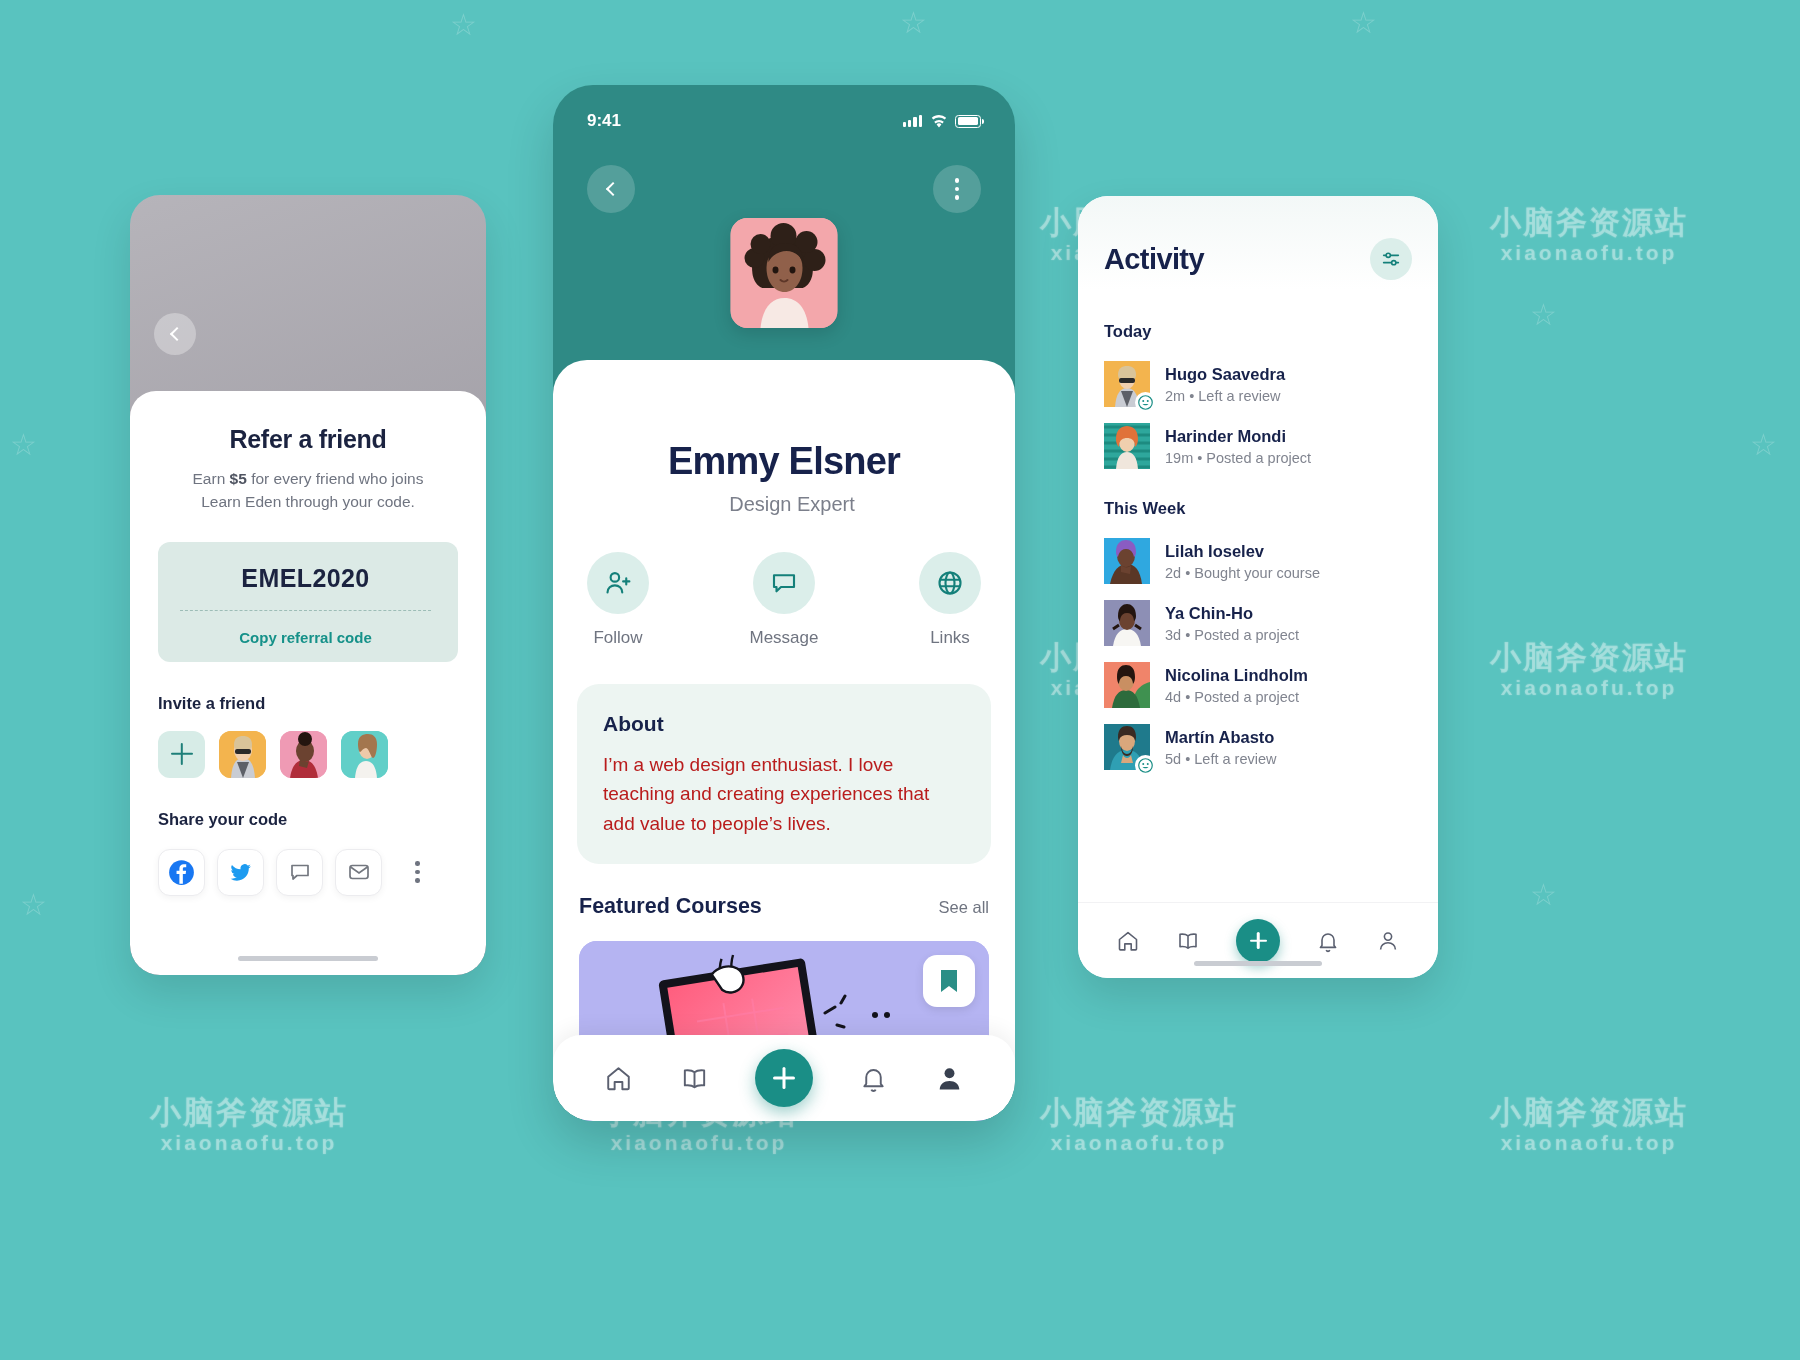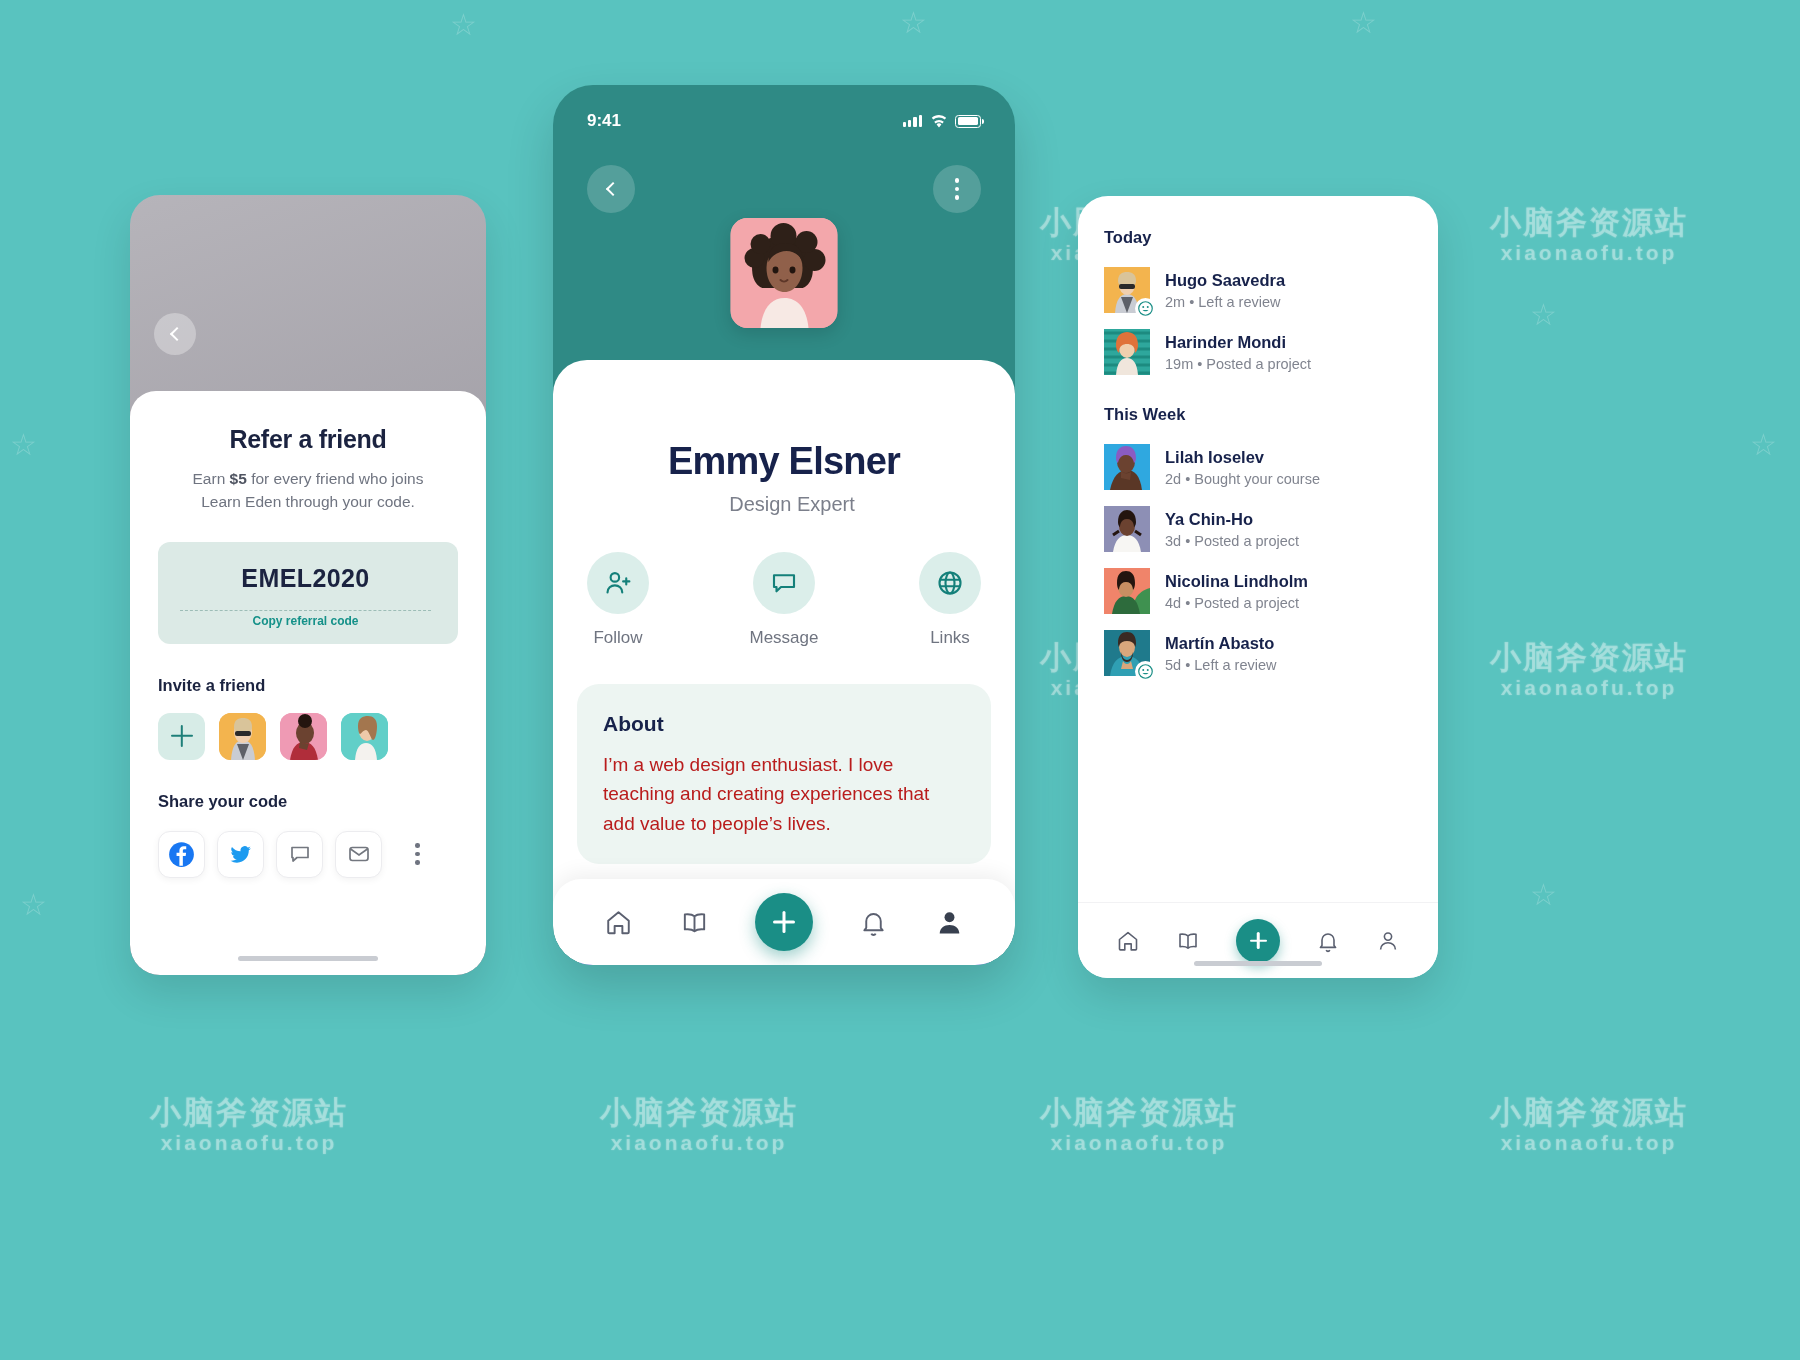--- a/index.html
+++ b/index.html
@@ -54,21 +54,21 @@
   .chev { width: 10px; height: 10px; border-left: 2.6px solid #fff; border-bottom: 2.6px solid #fff;
           transform: rotate(45deg); margin-left: 4px; }
   .refer-title { font-size: 25px; font-weight: bold; color: #1b2340; text-align:center; letter-spacing:-0.3px;}
   .refer-sub { font-size: 15.5px; color: #6f7480; text-align:center; margin-top: 13px; line-height: 1.5; }
   .refer-sub b { color:#4e5360; font-weight:bold; }
   .code-box {
     margin-top: 28px; background:#dceae6; border-radius: 12px; padding: 22px 15px 16px 10px; text-align:center;
   }
   .code-value { font-size: 25px; font-weight: bold; color:#1b2340; letter-spacing: 0.4px; }
   .code-divider { border-top: 1.6px dashed #9dbdb7; margin: 17px 12px 0 12px; }
-  .code-action { margin-top: 3px; font-size: 12px; color:#159189; font-weight: bold; }
+  .code-action { margin-top: 18px; font-size: 15px; color:#159189; font-weight: bold; }
   .sec-title { font-size: 16.5px; font-weight: bold; color:#1b2340; margin-top: 32px; }
   .avatar-row { display:flex; gap: 14px; margin-top: 18px; }
   .av { width: 47px; height: 47px; border-radius: 12px; overflow:hidden; position:relative; }
   .av-add { background:#d7ece7; display:flex; align-items:center; justify-content:center; }
   .av-add .plus { position:relative; width: 22px; height: 22px; }
   .av-add .plus:before, .av-add .plus:after {
     content:""; position:absolute; background:#1e7f79; border-radius:2px;
   }
   .av-add .plus:before { left:50%; top:0; width:2.4px; height:100%; transform:translateX(-50%); }
   .av-add .plus:after { top:50%; left:0; height:2.4px; width:100%; transform:translateY(-50%); }
@@ -79,21 +79,21 @@
     box-shadow: 0 2px 7px rgba(0,0,0,0.05);
   }
   .share-btn.plain { border:none; box-shadow:none; }
   .dots-v { display:flex; flex-direction:column; gap:4px; align-items:center;}
   .dots-v i { width:4.5px; height:4.5px; border-radius:50%; background:#6f7480; display:block;}
   .home-bar { position:absolute; left:50%; transform:translateX(-50%); bottom: 14px;
               width: 140px; height: 5px; border-radius: 3px; background:#c9ccd2; }
 
   
   #phone-profile {
-    left: 553px; top: 85px; width: 462px; height: 880px;
+    left: 553px; top: 85px; width: 462px; height: 1036px;
     border-radius: 40px; background:#2f8a85;
     box-shadow: 0 22px 48px rgba(0,0,0,0.16);
   }
   .status-bar { position:absolute; top:0; left:0; right:0; height: 56px; color:#fff;
                 display:flex; align-items:center; justify-content:space-between; padding: 16px 34px 0 34px; font-size:17px; font-weight:bold;}
   .status-right { display:flex; align-items:center; gap:8px; }
   .bars { display:flex; align-items:flex-end; gap:2.2px; height:12px;}
   .bars i { width:3.2px; background:#fff; border-radius:1px; display:block;}
   .wifi { width:17px; height:12px; position:relative;}
   .batt { width: 26px; height: 13px; border:1.8px solid #fff; border-radius:3.5px; position:relative; }
@@ -481,20 +481,30 @@
       <path d="M38 44c4-8 12-11 18-11s13 3 16 11c1-13-7-19-17-19s-18 6-17 19z" fill="#2e2018"></path>
       <ellipse cx="45" cy="52" rx="3" ry="3.4" fill="#22150f"></ellipse>
       <ellipse cx="62" cy="52" rx="3" ry="3.4" fill="#22150f"></ellipse>
       <path d="M50 62c2 2 5 2 7 0" stroke="#5d3628" stroke-width="2" fill="none" stroke-linecap="round"></path>
       <path d="M30 110c2-20 11-30 24-30s22 10 24 30z" fill="#f7e9e4"></path>
     </g>
   </svg>
 </div>
 
 <div class="phone" id="phone-activity">
+  <div class="act-head">
+    <div class="act-title">Activity</div>
+    <div class="filter-btn">
+      <svg width="22" height="22" viewBox="0 0 24 24" fill="none" stroke="#14807a" stroke-width="1.8" stroke-linecap="round">
+        <path d="M4 8h16M4 16h16"></path>
+        <circle cx="9" cy="8" r="2.3" fill="#dbeeea"></circle>
+        <circle cx="15" cy="16" r="2.3" fill="#dbeeea"></circle>
+      </svg>
+    </div>
+  </div>
   <div class="act-body" id="activity-body">
       <div class="group-title">Today</div>
       <div class="act-row">
         <span class="act-av" style="background:#f3b44e"><span class="img"><svg viewBox="0 0 46 46" width="46" height="46">
               <rect width="46" height="46" fill="#f3b44e"></rect>
               <path d="M11 46c1-13 5-19 12-19s11 6 12 19z" fill="#c9ccd3"></path>
               <ellipse cx="23" cy="18" rx="8" ry="10" fill="#f0cfae"></ellipse>
               <path d="M14 14c0-7 4-9 9-9s9 2 9 9c0 3-2 4-2 4H16s-2-1-2-4z" fill="#d9c49a"></path>
               <rect x="15" y="17" width="16" height="5" rx="2" fill="#2a2a2a"></rect>
               <path d="M17 30l6 16 6-16z" fill="#5d6068"></path>

